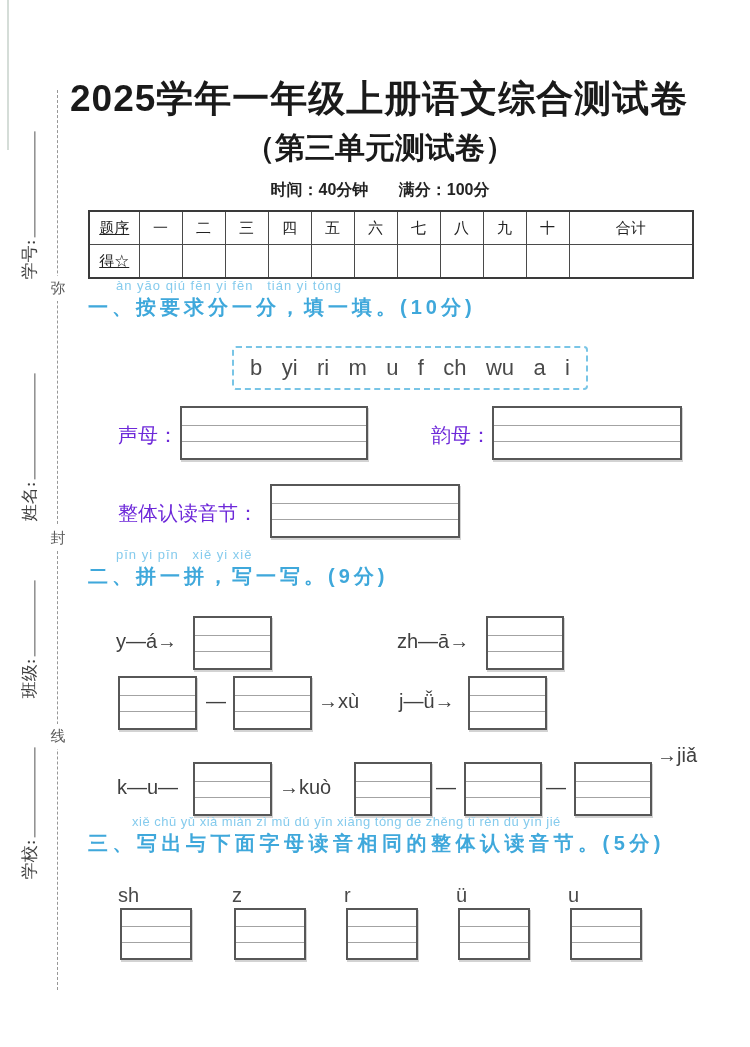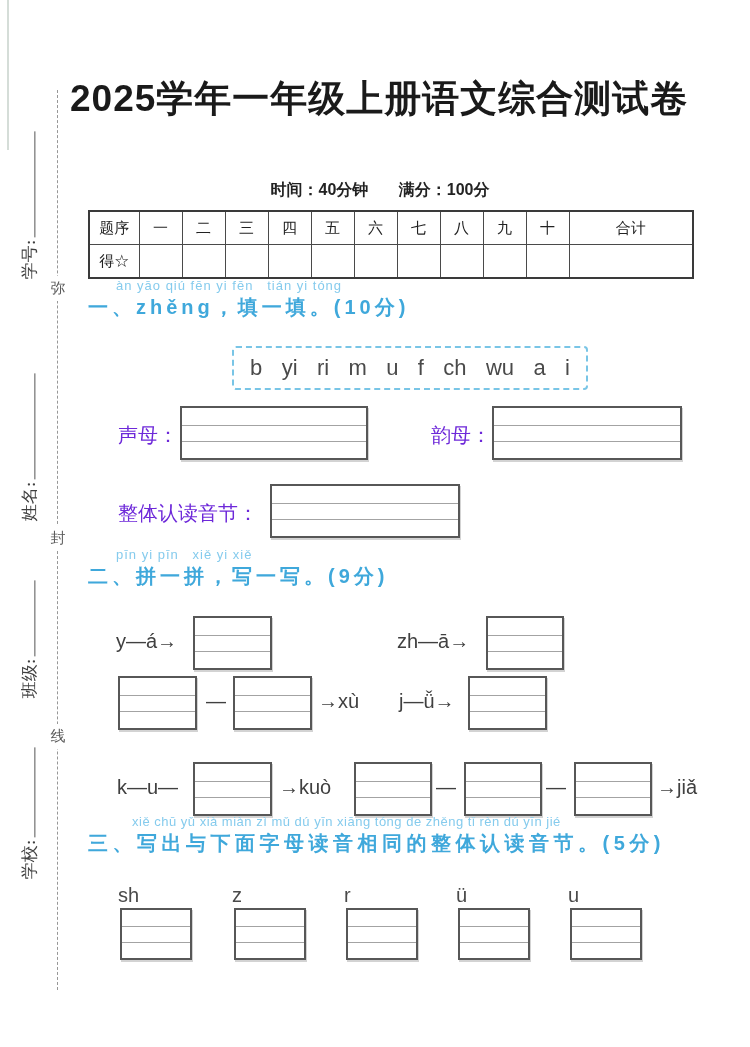--- a/index.html
+++ b/index.html
@@ -28,21 +28,21 @@
          font-size:30px;font-weight:bold;}
   .meta{position:absolute;left:70px;top:180px;width:620px;text-align:center;
         font-size:16px;font-weight:bold;color:#222;}
   .meta span{margin:12px 13px;}
 
   
   table.score{position:absolute;left:88px;top:210px;border-collapse:collapse;table-layout:fixed;
               border:2px solid #3a3a3a;}
   table.score td,table.score th{border:1px solid #4a4a4a;height:32px;padding:0;text-align:center;
               font-weight:normal;font-family:"DejaVu Serif",serif;font-size:15px;color:#222;}
-  td.tixu,td.destar{font-size:14px;}
+  td.tixu,td.destar{font-size:14px;text-decoration:underline;}
   td.heji{font-family:"Liberation Sans",sans-serif;font-weight:bold;font-size:16px;}
 
   
   .pinyin{position:absolute;font-size:13px;color:var(--pinyin-blue,#85cbed);letter-spacing:1px;white-space:pre;}
   .heading{position:absolute;font-size:20px;font-weight:bold;color:var(--heading-blue,#3fa8db);
            letter-spacing:4px;white-space:nowrap;}
 
   
   .dashed-box{position:absolute;left:232px;top:346px;width:356px;height:44px;
               border:2px dashed var(--dashed-border,#79c5e6);border-radius:4px;
@@ -78,20 +78,21 @@
   <div class="vfield" style="top:732px;height:162px">
     <span class="vlabel"><span>学校:</span><span class="uline" style="width:90px"></span></span>
   </div>
 
   <div class="seal-line"></div>
   <span class="seal-char" style="top:276px">弥</span>
   <span class="seal-char" style="top:526px">封</span>
   <span class="seal-char" style="top:724px">线</span>
 
   <div class="title">2025学年一年级上册语文综合测试卷</div>
+  <div class="subtitle">（第三单元测试卷）</div>
   <div class="meta">
     <span>时间：40分钟</span>
     <span>满分：100分</span>
   </div>
 
   <table class="score">
     <colgroup>
       <col style="width:50px">
         <col style="width:43px">
         <col style="width:43px">
@@ -131,21 +132,21 @@
       <td></td>
           <td></td>
       <td></td>
           <td></td>
       <td></td>
     </tr>
   </tbody>
     </table>
 
   <div class="pinyin" style="left:116px;top:278px">àn yāo qiú fēn yi fēn   tián yi tóng</div>
-  <div class="heading" style="left:88px;top:294px">一、zhěng，填一填。(10分)</div>
+  <div class="heading" style="left:88px;top:294px">一、按要求分一分，填一填。(10分)</div>
 
   <div class="dashed-box">
     <span>b</span>
     <span>yi</span>
     <span>ri</span>
     <span>m</span>
     <span>u</span>
     <span>f</span>
     <span>ch</span>
     <span>wu</span>
@@ -176,21 +177,21 @@
   <div class="g4" style="left:468px;top:676px;width:79px;height:54px"></div>
 
   <div class="syl" style="left:117px;top:776px">k—u—</div>
   <div class="g4" style="left:193px;top:762px;width:79px;height:54px"></div>
   <div class="syl" style="left:279px;top:776px">→kuò</div>
   <div class="g4" style="left:354px;top:762px;width:78px;height:54px"></div>
   <div class="syl" style="left:436px;top:776px">—</div>
   <div class="g4" style="left:464px;top:762px;width:78px;height:54px"></div>
   <div class="syl" style="left:546px;top:776px">—</div>
   <div class="g4" style="left:574px;top:762px;width:78px;height:54px"></div>
-  <div class="syl" style="left:657px;top:776px">→jiǎ</div>
+  <div class="syl" style="left:657px;top:744px">→jiǎ</div>
 
   <div class="pinyin" style="left:132px;top:814px;letter-spacing:.5px">xiě chū yǔ xià miàn zì mǔ dú yīn xiāng tóng de zhěng tǐ rèn dú yīn jié</div>
   <div class="heading" style="left:88px;top:830px;letter-spacing:4.5px">三、写出与下面字母读音相同的整体认读音节。(5分)</div>
 
   <div class="s3letter" style="left:118px">sh</div>
   <div class="s3letter" style="left:232px">z</div>
   <div class="s3letter" style="left:344px">r</div>
   <div class="s3letter" style="left:456px">ü</div>
   <div class="s3letter" style="left:568px">u</div>
 

